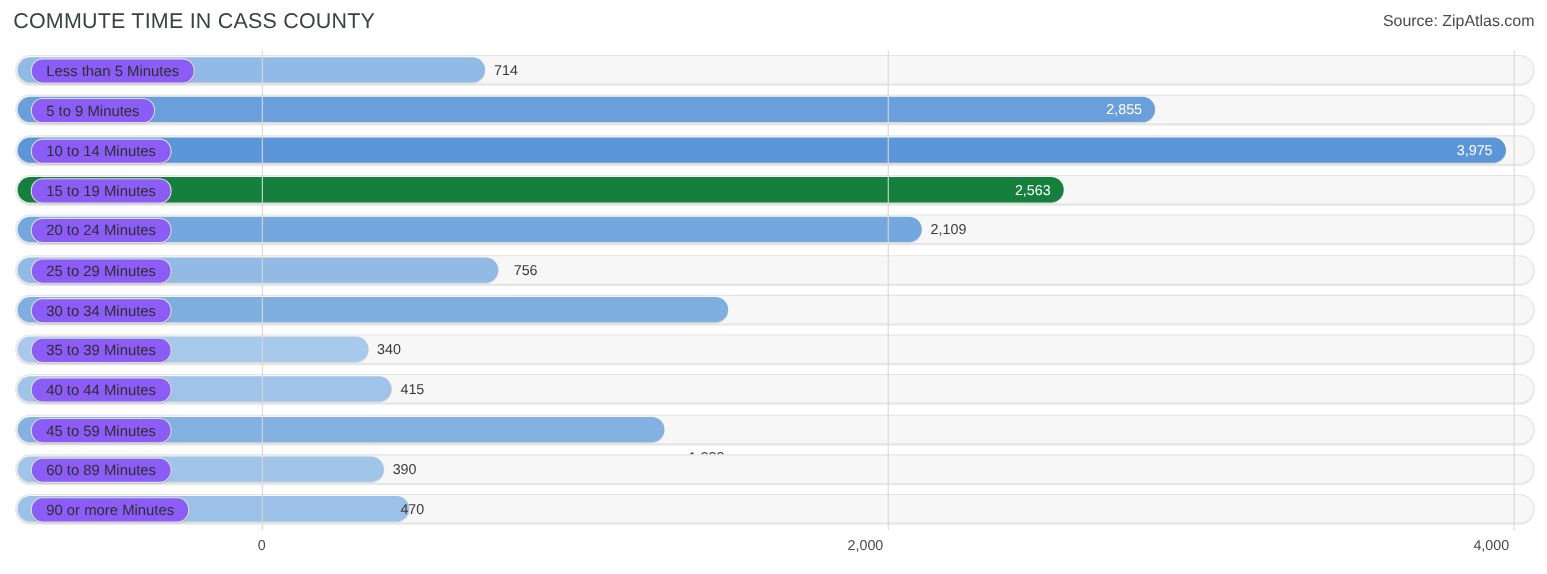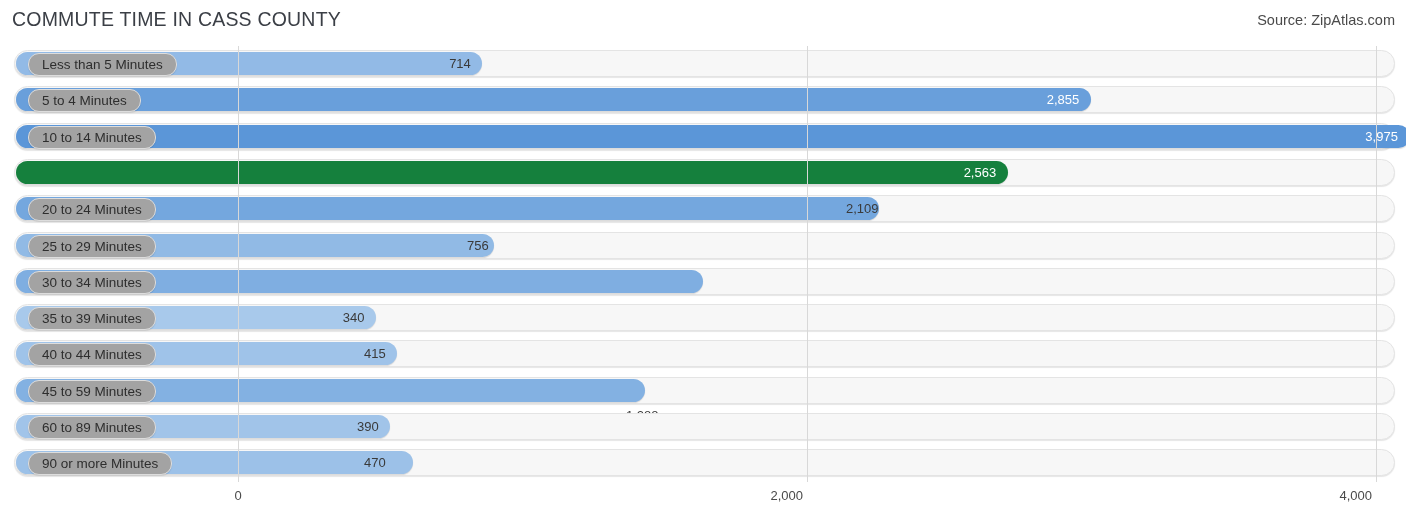--- a/index.html
+++ b/index.html
@@ -93,21 +93,20 @@
     border-radius: 14px;
     box-shadow: 0 1px 1px rgba(0,0,0,0.10);
   }
   .bar {
     position: absolute;
     left: 2px;
     top: 2px;
     height: 23px;
     border-radius: 12px;
     box-shadow: 0 1px 1px rgba(0,0,0,0.12);
-    padding-left: 41px;
   }
   .bar-value-in {
     position: absolute;
     right: 12px;
     top: 0;
     height: 23px;
     line-height: 23px;
     font-size: 13px;
     color: #ffffff;
     white-space: nowrap;
@@ -121,21 +120,21 @@
     color: #3a3a3a;
     white-space: nowrap;
   }
   .cat-pill {
     position: absolute;
     left: 14px;
     top: 3px;
     height: 21px;
     line-height: 21px;
     padding: 0 13px;
-    background: #a3a3a3;
+    background: #8b5cf6;
     border: 1px solid #dddddd;
     border-radius: 11px;
     font-size: 13.5px;
     color: #2e2e2e;
     white-space: nowrap;
     box-shadow: 0 1px 1px rgba(0,0,0,0.10);
     z-index: 2;
   }
   
   .axis {
@@ -171,34 +170,35 @@
           <div class="track"></div>
           <div class="bar" style="width: 425.133px; background: rgb(146, 186, 230);"></div>
           <div class="bar-value-out" style="left: 435.133px;">714</div>
           <div class="cat-pill">Less than 5 Minutes</div>
         </div>
         <div class="row" style="top: 40.3px;">
           <div class="track"></div>
           <div class="bar" style="width: 1034.25px; background: rgb(105, 159, 219);">
             <span class="bar-value-in">2,855</span>
           </div>
-          <div class="cat-pill">5 to 4 Minutes</div>
+          <div class="cat-pill">5 to 9 Minutes</div>
         </div>
         <div class="row" style="top: 76.6px;">
           <div class="track"></div>
           <div class="bar" style="width: 1352.89px; background: rgb(91, 150, 216);">
             <span class="bar-value-in">3,975</span>
           </div>
           <div class="cat-pill">10 to 14 Minutes</div>
         </div>
         <div class="row" style="top: 112.9px;">
           <div class="track"></div>
           <div class="bar" style="width: 951.173px; background: #15803d;">
             <span class="bar-value-in">2,563</span>
           </div>
+          <div class="cat-pill">15 to 19 Minutes</div>
         </div>
         <div class="row" style="top: 149.2px;">
           <div class="track"></div>
           <div class="bar" style="width: 822.01px; background: rgb(116, 167, 222);"></div>
           <div class="bar-value-out" style="left: 832.01px;">2,109</div>
           <div class="cat-pill">20 to 24 Minutes</div>
         </div>
         <div class="row" style="top: 185.5px;">
           <div class="track"></div>
           <div class="bar" style="width: 437.082px; background: rgb(145, 186, 229);"></div>

